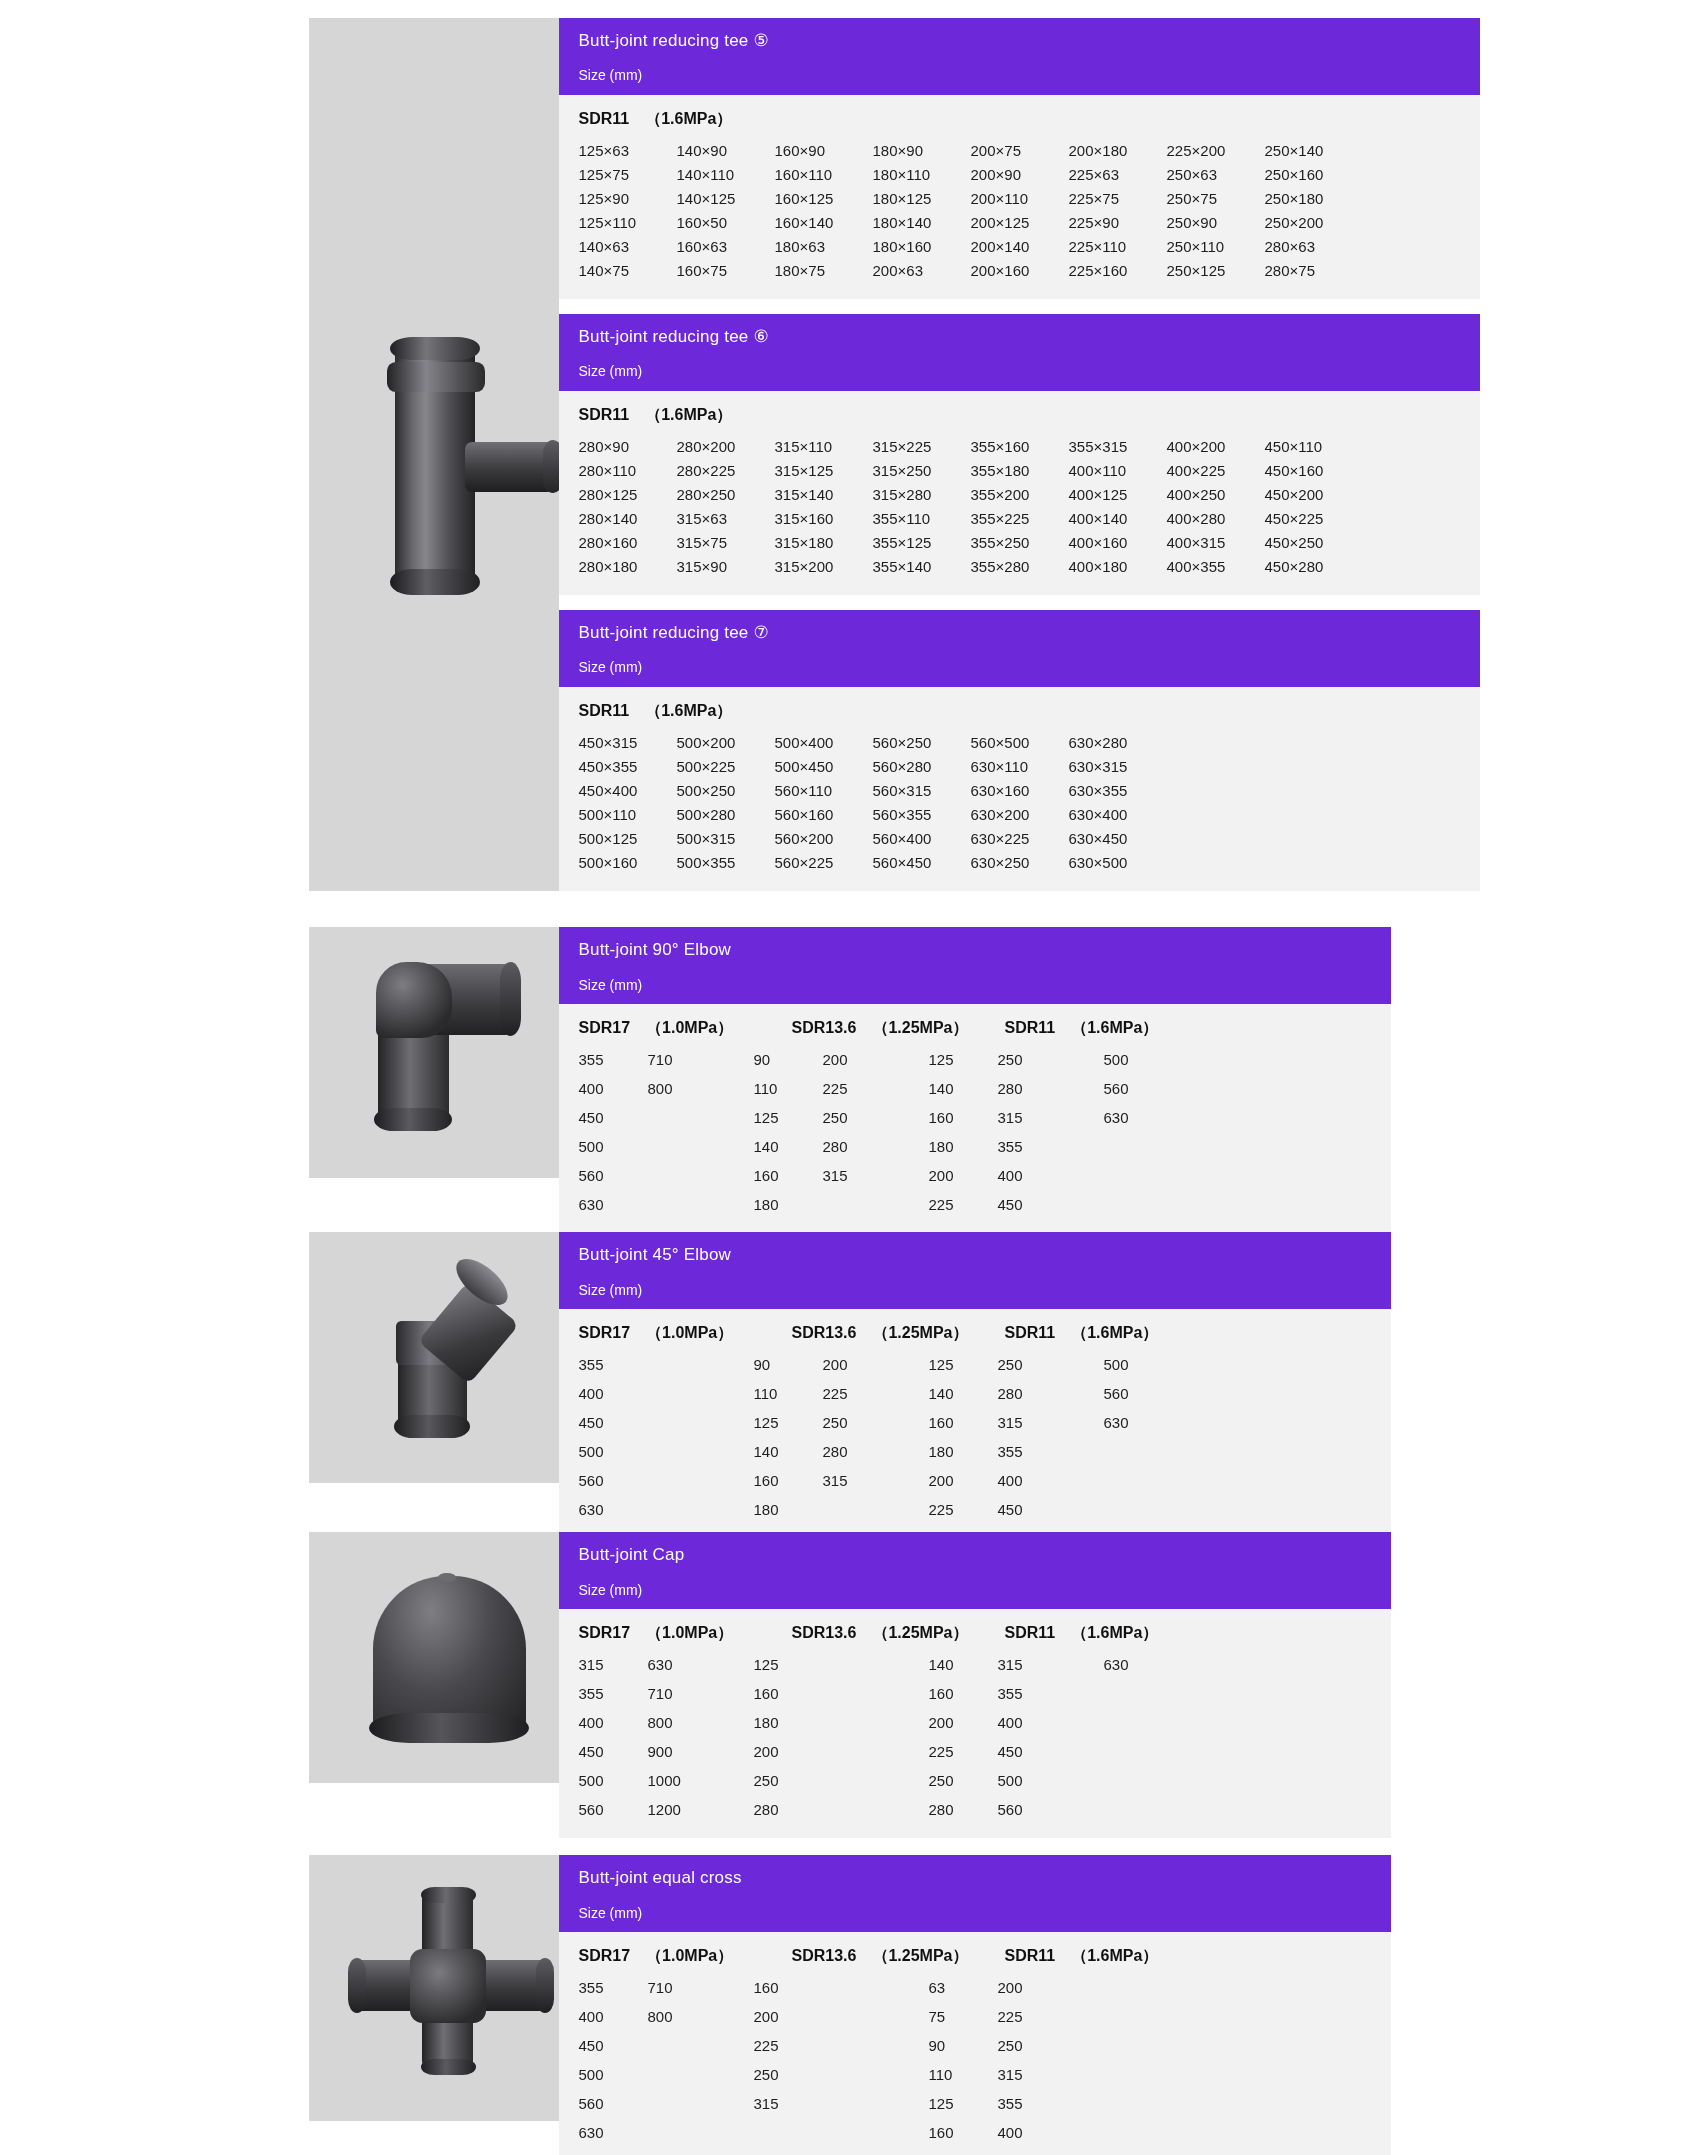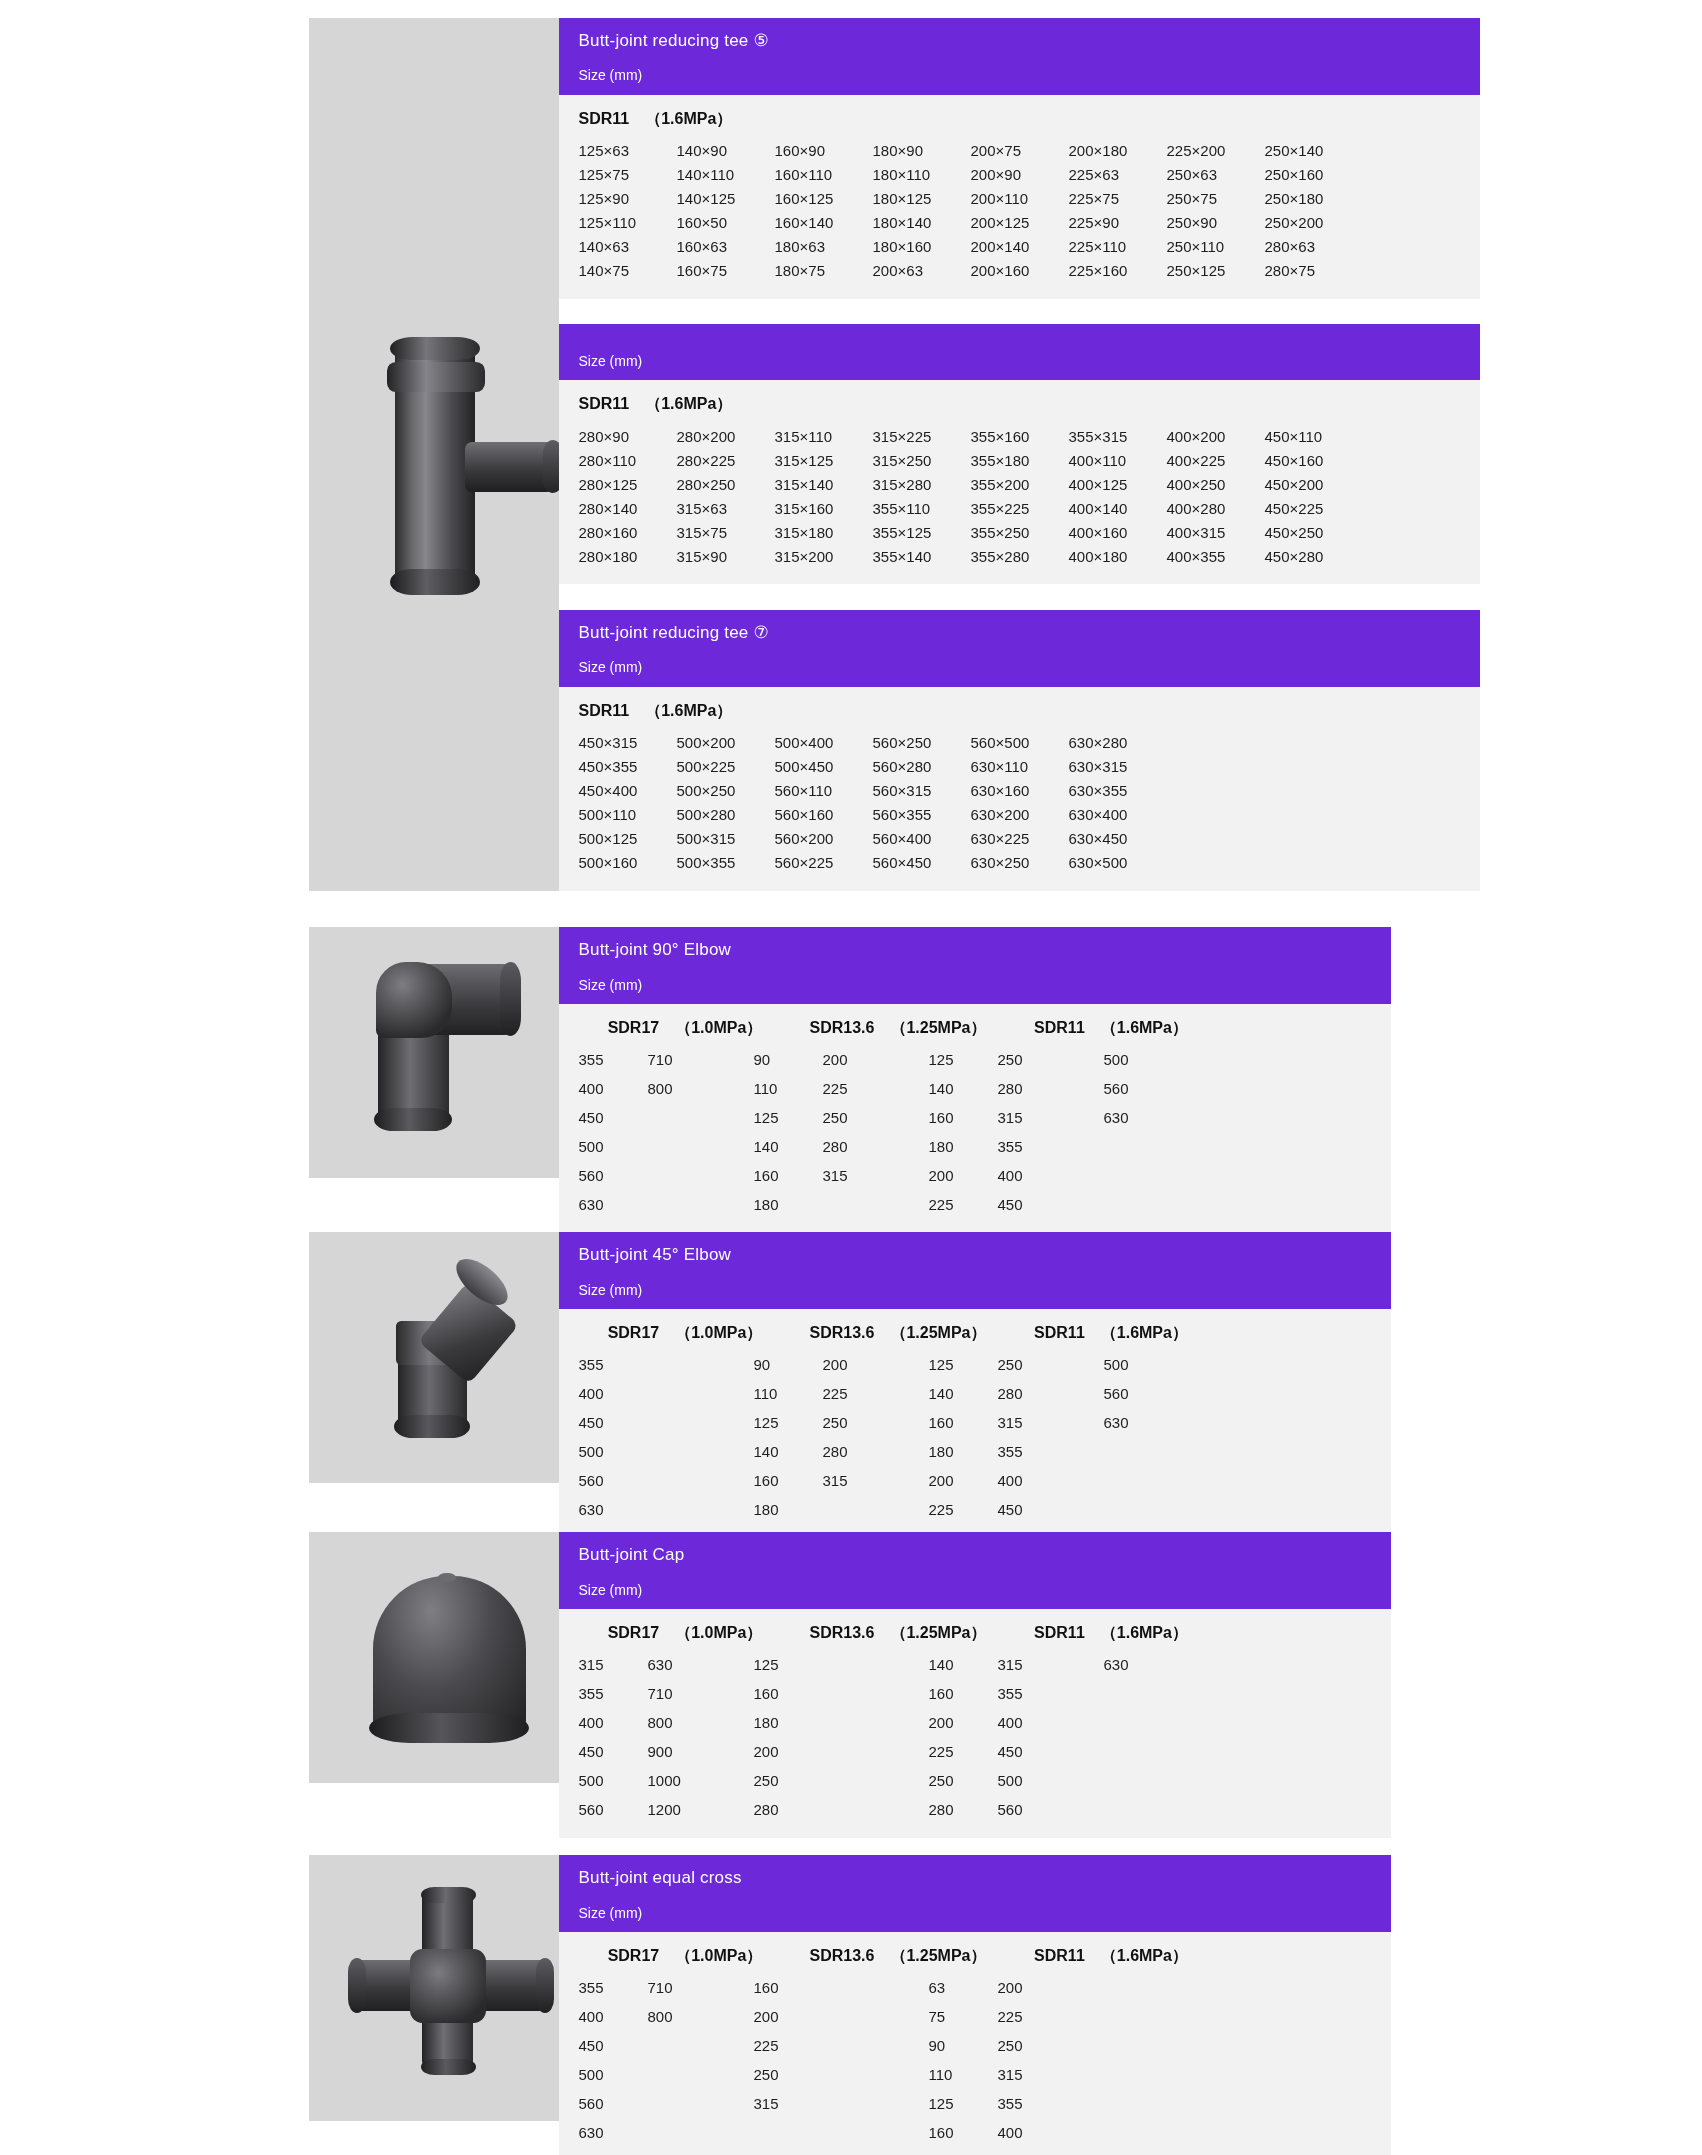--- a/index.html
+++ b/index.html
@@ -57,21 +57,21 @@
   .spacer { height: 37px; background: #ffffff; }
 
   .sdrrow {
     display: flex;
     align-items: baseline;
     font-size: 16px;
     font-weight: bold;
     color: #111;
     margin-bottom: 12.4px;
   }
-  .sdrrow .sdrcell { display: flex; align-items: baseline; justify-content: center; }
+  .sdrrow .sdrcell { display: flex; align-items: baseline; }
   .sdrrow .sdrcell .lbl { }
   .sdrrow .sdrcell .prs { margin-left: 16px; }
 
   .grid {
     display: grid;
     font-size: 15px;
     color: #1d1d1d;
     row-gap: 7px;
   }
   .grid .cell { white-space: nowrap; }
@@ -307,20 +307,21 @@
             <div class="cell">280×75</div>
             <div class="cell"></div>
           </div>
         </div>
       </div>
 
       <div class="spacer"></div>
 
       <div class="sect">
         <div class="hdr">
+          <div class="t1">Butt-joint reducing tee ⑥</div>
           <div class="t2">Size (mm)</div>
         </div>
         <div class="body">
           <div class="sdrrow">
             <div class="sdrcell">
               <span class="lbl">SDR11</span>
               <span class="prs">（1.6MPa）</span>
             </div>
           </div>
           <div class="grid tee">

